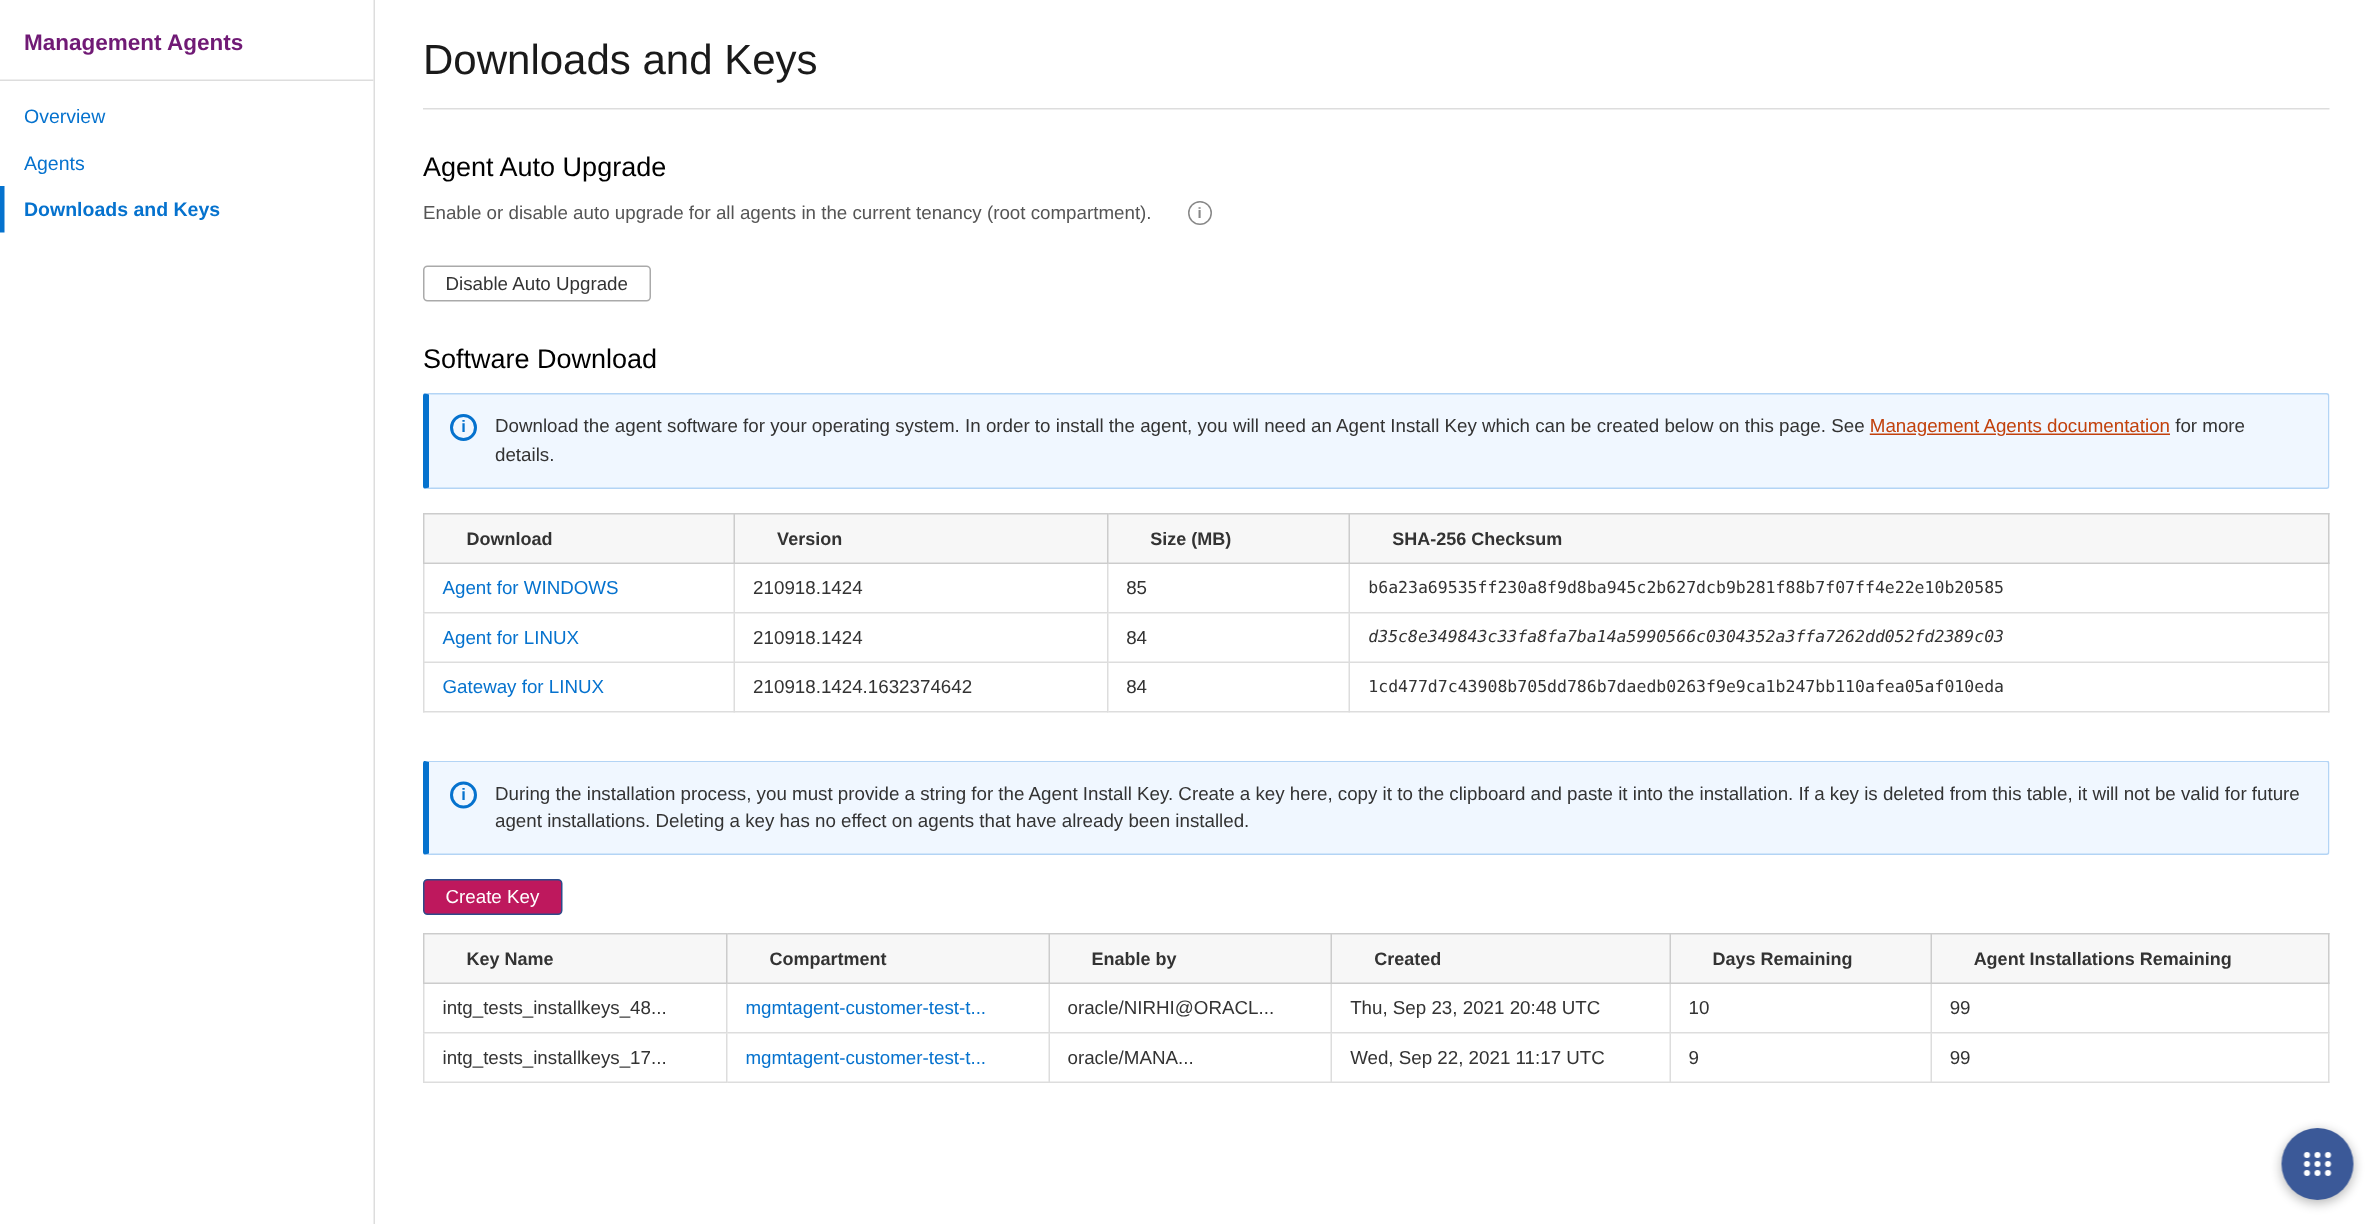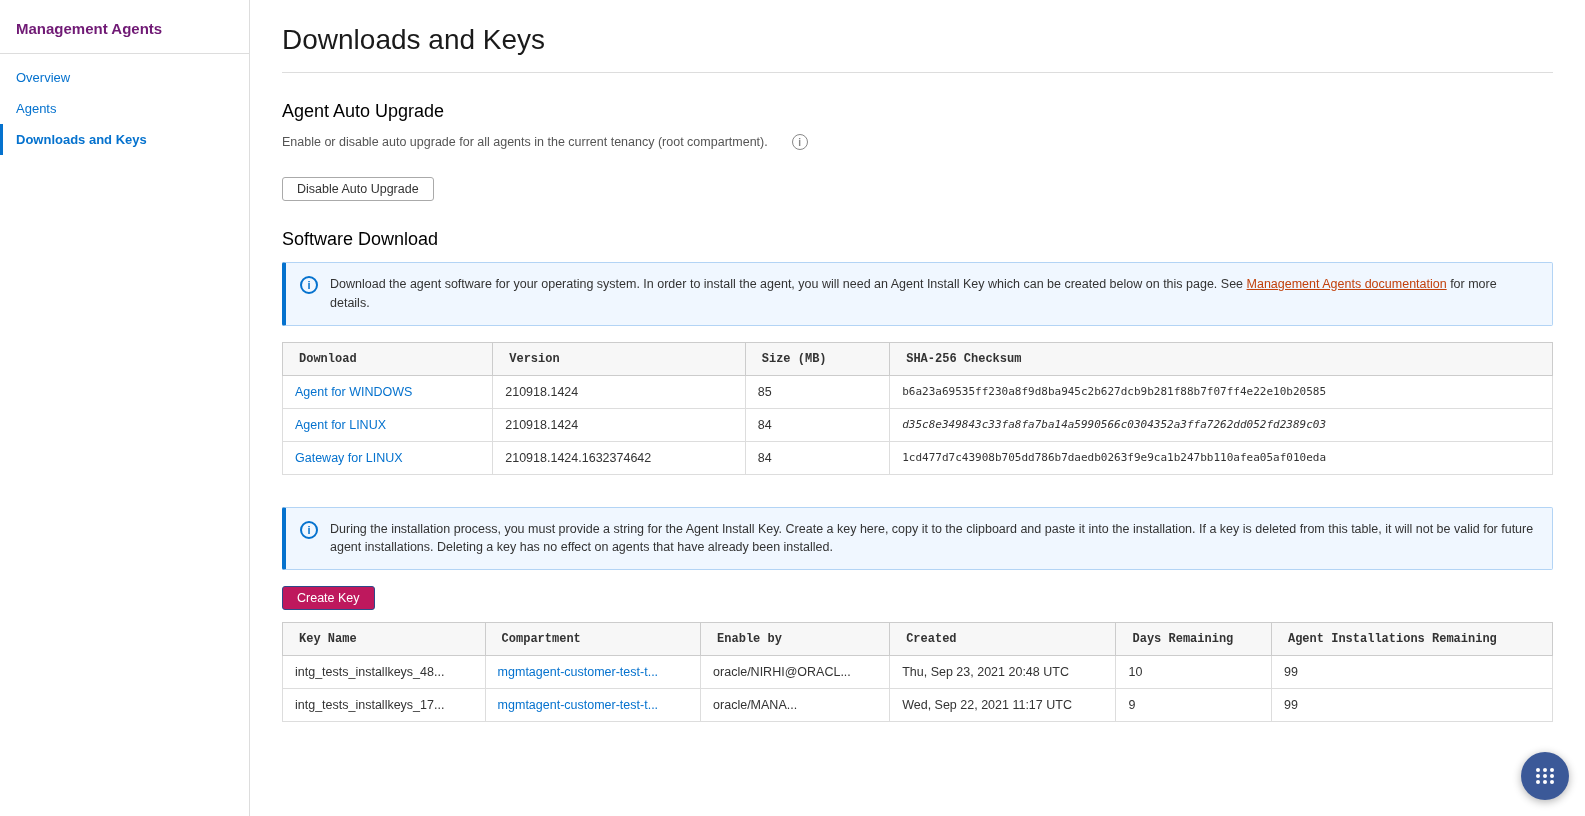--- a/index.html
+++ b/index.html
@@ -143,26 +143,25 @@
     .data-table {
       width: 100%;
       border-collapse: collapse;
       border: 1px solid #ccc;
       margin-bottom: 32px;
       font-size: 12.5px;
     }
     .data-table th {
       background: #f7f7f7;
       border: 1px solid #ccc;
-      padding: 9px 16px;
+      padding: 9px 28px;
       text-align: left;
       font-weight: 600;
       color: #333;
       font-size: 12px;
-      font-family: Liberation Mono, monospace;
     }
     .data-table td {
       border: 1px solid #ddd;
       padding: 9px 12px;
       color: #333;
       vertical-align: middle;
     }
     .table-link {
       color: #0572ce;
       text-decoration: none;

